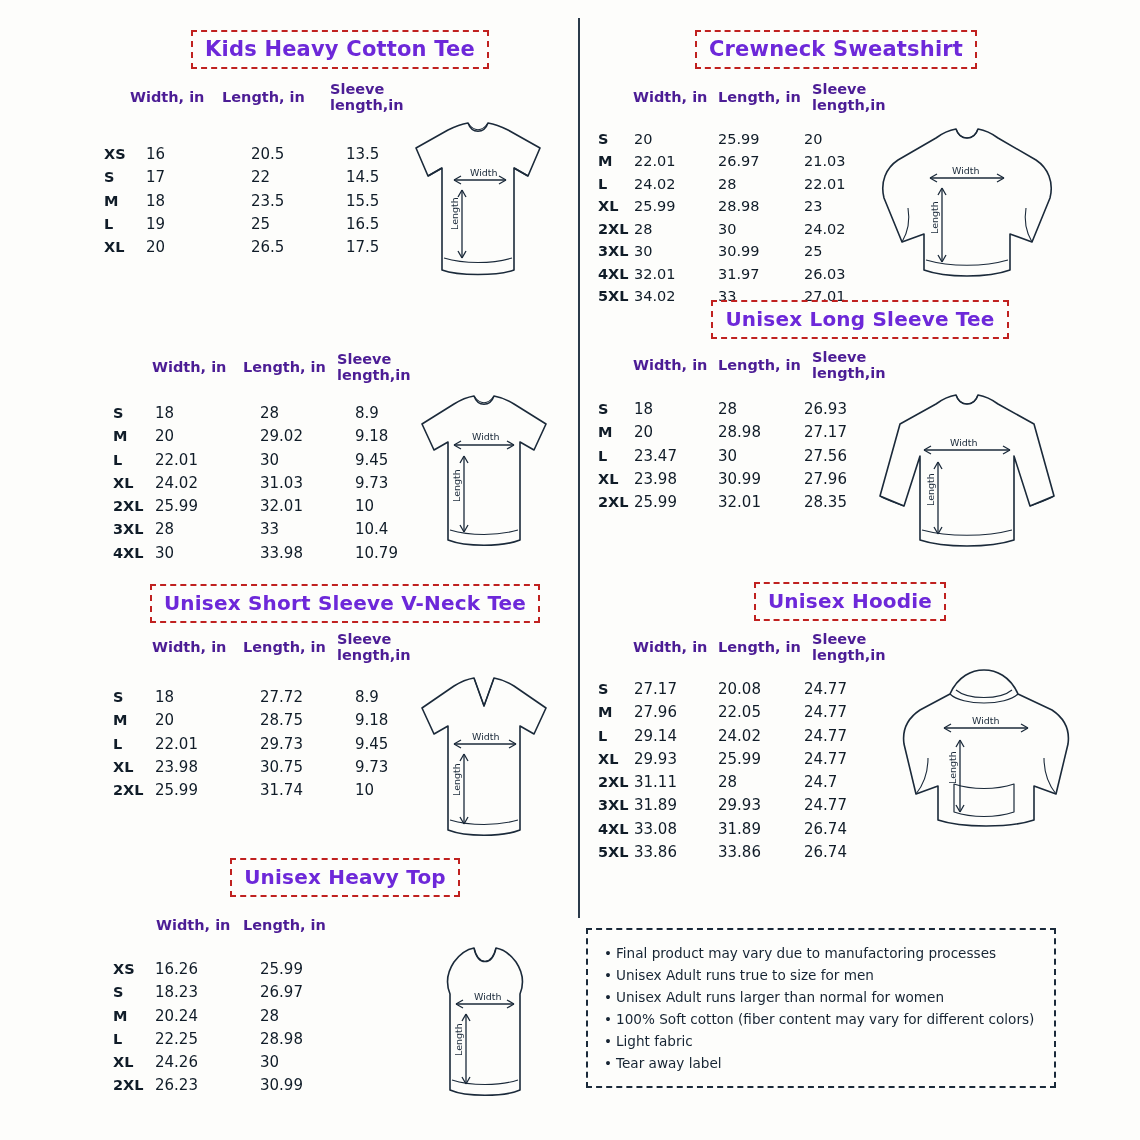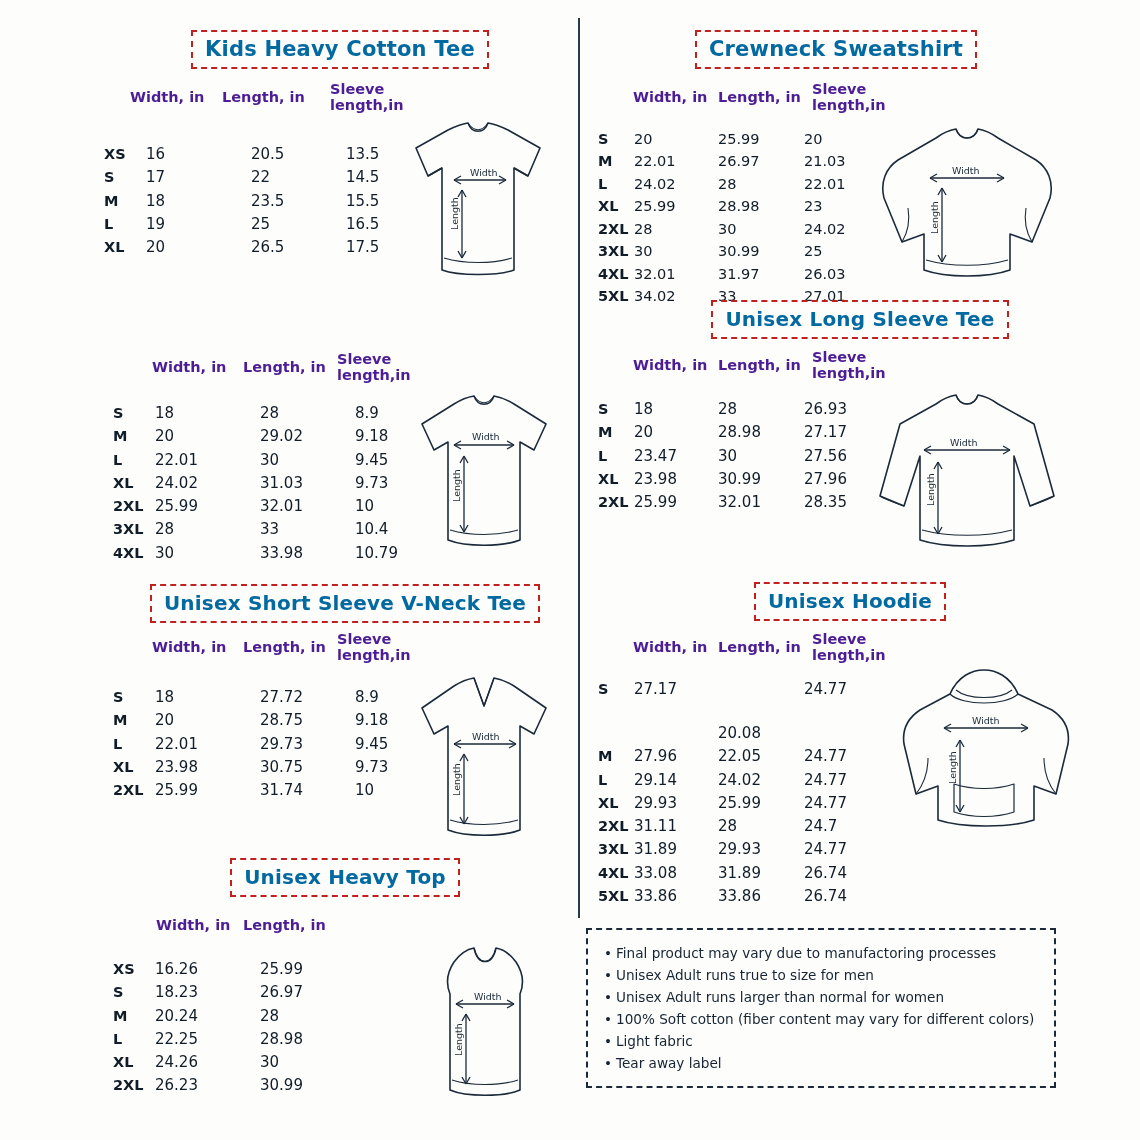--- a/index.html
+++ b/index.html
@@ -12,21 +12,21 @@
     overflow:hidden;
   }
   .sheet{position:absolute;inset:0;}
   .divider{
     position:absolute;
     left:578px;top:18px;width:2px;height:900px;
     background:#2b3a4a;
   }
   .title{
     display:inline-block;
-    color:#0369a1;
+    color:#6d28d9;
     font-family:"DejaVu Sans", sans-serif;
     font-weight:bold;
     font-size:21px;
     letter-spacing:0.2px;
     padding:5px 12px 6px 12px;
     border:2px dashed #c0211f;
     white-space:nowrap;
   }
   .title-wrap{position:absolute;text-align:center;}
   .hdr{
@@ -476,21 +476,21 @@
   <div class="hdr" style="left:633px;top:640px;">Width, in</div>
   <div class="hdr" style="left:718px;top:640px;">Length, in</div>
   <div class="hdr" style="left:812px;top:632px;">
     <div>Sleeve</div>
     <div>length,in</div>
   </div>
   <div class="tbl" style="left:598px;top:678px;">
     <div class="row">
       <span class="c-size" style="width:36px;">S</span>
       <span class="c-w" style="width:84px;">27.17</span>
-      <span class="c-l" style="width:86px;margin-top:44px;">20.08</span>
+      <span class="c-l" style="width:86px;">20.08</span>
       <span class="c-s">24.77</span>
     </div>
     <div class="row">
       <span class="c-size" style="width:36px;">M</span>
       <span class="c-w" style="width:84px;">27.96</span>
       <span class="c-l" style="width:86px;">22.05</span>
       <span class="c-s">24.77</span>
     </div>
     <div class="row">
       <span class="c-size" style="width:36px;">L</span>

